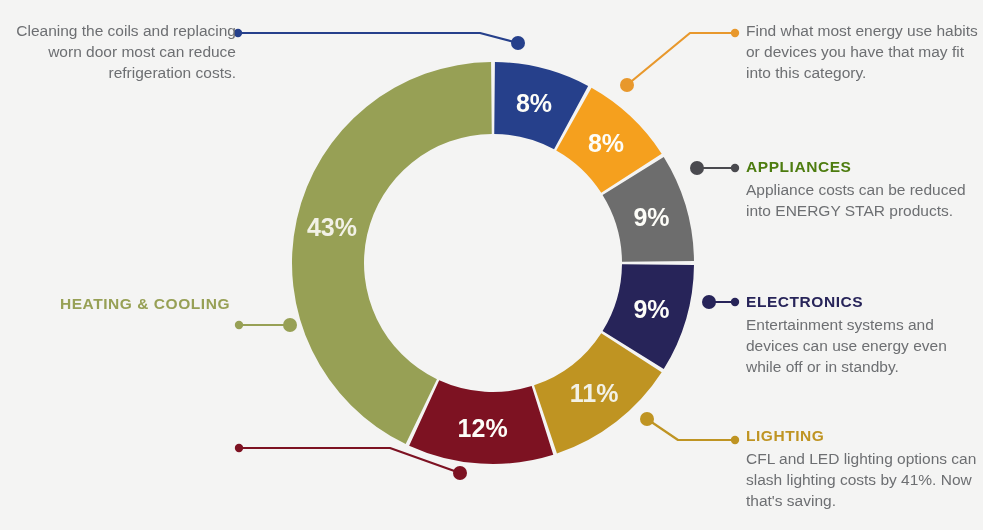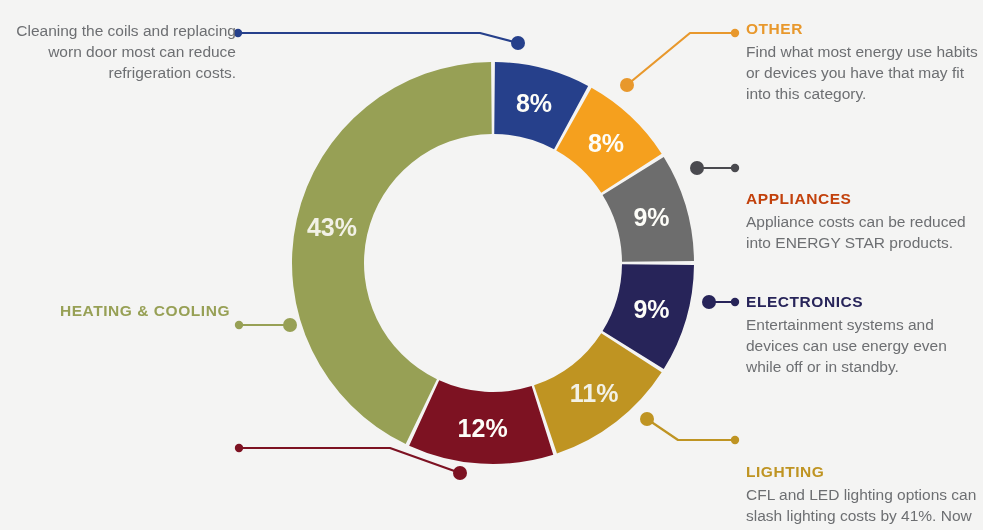--- a/index.html
+++ b/index.html
@@ -79,37 +79,36 @@
         <text x="482.63956427766334" y="436.67441019066484" text-anchor="middle" class="pct">12%</text>
         <text x="331.97373428010667" y="236.00636516957056" text-anchor="middle" class="pct pct-dark">43%</text>
       </g>
   </svg>
 
   <div class="callout align-right" style="left:8px;top:20px;width:228px;">
     <div class="c-body">Cleaning the coils and replacing worn door most can reduce refrigeration costs.</div>
   </div>
 
   <div class="callout align-left" style="left:746px;top:20px;width:232px;">
-    <div class="c-title" style="color: rgb(232, 152, 44);">OTHER</div>
     <div class="c-body">Find what most energy use habits or devices you have that may fit into this category.</div>
   </div>
 
   <div class="callout align-left" style="left:746px;top:158px;width:230px;">
-    <div class="c-title" style="color: #c2410c; margin-top: 32px;">APPLIANCES</div>
+    <div class="c-title" style="color: #4d7c0f;">APPLIANCES</div>
     <div class="c-body">Appliance costs can be reduced into ENERGY STAR products.</div>
   </div>
 
   <div class="callout align-left" style="left:746px;top:293px;width:232px;">
     <div class="c-title" style="color: rgb(39, 36, 89);">ELECTRONICS</div>
     <div class="c-body">Entertainment systems and devices can use energy even while off or in standby.</div>
   </div>
 
   <div class="callout align-left" style="left:746px;top:427px;width:232px;">
-    <div class="c-title" style="color: rgb(191, 148, 34); margin-top: 36px;">LIGHTING</div>
+    <div class="c-title" style="color: rgb(191, 148, 34);">LIGHTING</div>
     <div class="c-body">CFL and LED lighting options can slash lighting costs by 41%. Now that's saving.</div>
   </div>
 
 
-  <div class="callout align-right" style="left:8px;top:302px;width:222px;">
+  <div class="callout align-right" style="left:8px;top:295px;width:222px;">
     <div class="c-title" style="color: rgb(151, 160, 85);">HEATING &amp; COOLING</div>
   </div>
 
 </div>
 
 </body></html>

